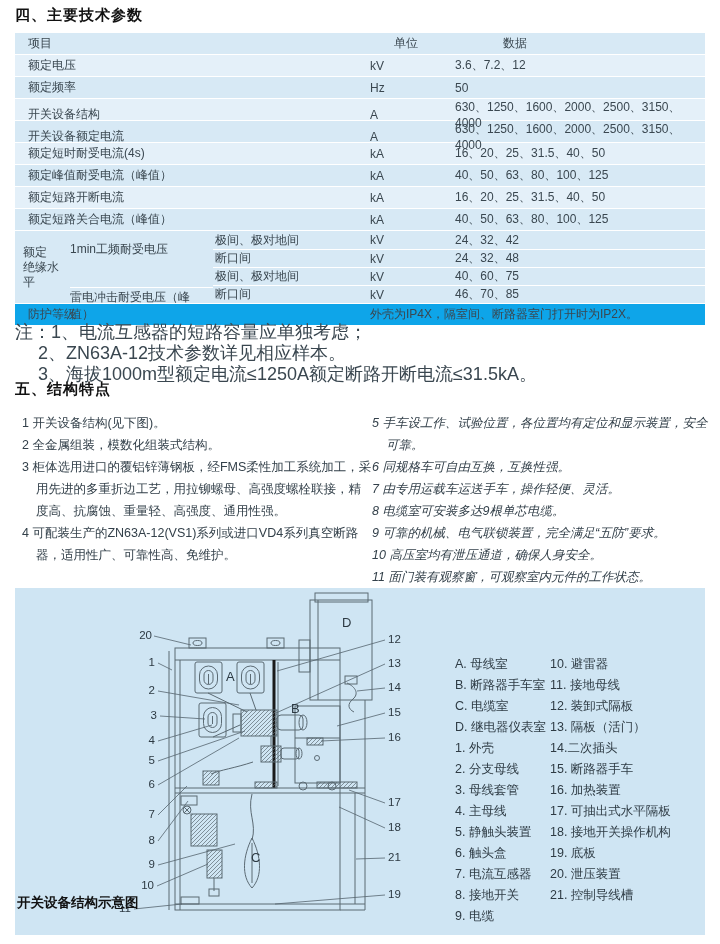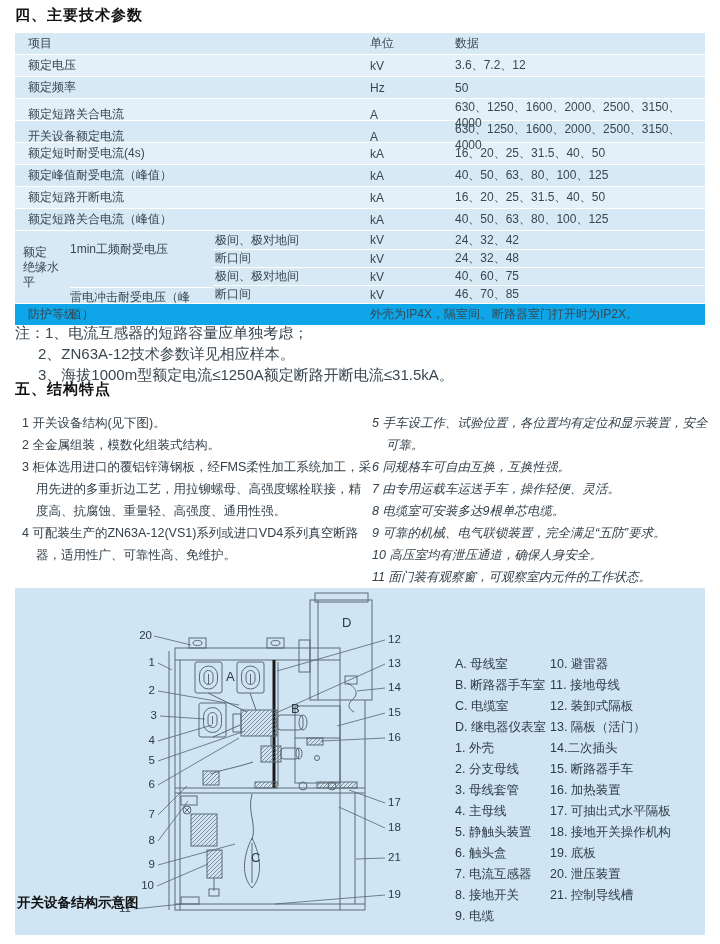--- a/index.html
+++ b/index.html
@@ -3,38 +3,38 @@
 <meta charset="utf-8">
 <style>
   html,body{margin:0;padding:0;background:#fff;}
   #page{position:relative;width:720px;height:944px;background:#fff;overflow:hidden;
         font-family:"Liberation Sans","DejaVu Sans",sans-serif;color:#333b42;}
   .sec-title{position:absolute;left:15px;font-size:15px;font-weight:bold;color:#111;letter-spacing:1px;}
   
   #tech-table{position:absolute;left:15px;top:33px;width:690px;font-size:12px;color:#3a4750;}
   .t-row,.t-head{display:grid;grid-template-columns:355px 70px 1fr;align-items:center;
         height:21px;border-bottom:1.5px solid #fff;}
-  .t-head{background:#d7e9f5;}
+  .t-head{background:#d7e9f5;gap:24px;}
   .row-light{background:#e4f0f9;}
   .row-dark{background:#d7e9f5;}
   .t-item{padding-left:13px;}
   .t-data{padding-left:15px;}
   
   .t-ins{display:grid;grid-template-columns:55px 143px 157px 70px 1fr;grid-auto-rows:18px;
         background:#d7e9f5;border-bottom:1.5px solid #fff;font-size:12px;align-items:center;}
   .ins-span{grid-column:1;grid-row:1/5;align-self:center;padding-left:8px;line-height:15px;}
   .ins-mid1{grid-column:2;grid-row:1/3;align-self:center;}
   .ins-mid2{grid-column:2;grid-row:3/5;align-self:center;border-top:1.5px solid #fff;
         height:100%;display:flex;align-items:center;margin-top:40px;}
   .ins-cell{height:100%;display:flex;align-items:center;}
   .ins-cell.c3{padding-left:2px;}
   .ins-cell.bt{border-top:1.5px solid #fff;}
   .t-prot{display:grid;grid-template-columns:355px 1fr;align-items:center;height:21px;background:#0ea5e9;}
   
-  #notes{position:absolute;left:15px;top:322px;font-size:15px;color:#3a4750;line-height:21px;}
+  #notes{position:absolute;left:15px;top:322px;font-size:18px;color:#3a4750;line-height:21px;}
   #notes .indent{margin-left:23px;}
   
   .feat-col{position:absolute;top:412px;font-size:12.5px;color:#33404a;line-height:22px;}
   #feat-left{left:22px;width:350px;}
   #feat-right{left:372px;width:338px;font-style:italic;}
   .feat{padding-left:14px;text-indent:-14px;}
   
   #diagram-panel{position:absolute;left:15px;top:588px;width:690px;height:347px;background:#cfe5f3;}
   #diagram-svg{position:absolute;left:0;top:0;}
   #diagram-caption{position:absolute;left:2px;top:306px;font-size:13.5px;font-weight:bold;color:#111;font-family:Liberation Serif, serif;}
@@ -64,21 +64,21 @@
           <div class="t-item">额定电压</div>
           <div class="t-unit">kV</div>
           <div class="t-data">3.6、7.2、12</div>
         </div>
         <div class="t-row row-dark">
           <div class="t-item">额定频率</div>
           <div class="t-unit">Hz</div>
           <div class="t-data">50</div>
         </div>
         <div class="t-row row-light">
-          <div class="t-item">额定短路关合电流</div>
+          <div class="t-item">开关设备结构</div>
           <div class="t-unit">A</div>
           <div class="t-data">630、1250、1600、2000、2500、3150、4000</div>
         </div>
         <div class="t-row row-dark">
           <div class="t-item">开关设备额定电流</div>
           <div class="t-unit">A</div>
           <div class="t-data">630、1250、1600、2000、2500、3150、4000</div>
         </div>
         <div class="t-row row-light">
           <div class="t-item">额定短时耐受电流(4s)</div>

